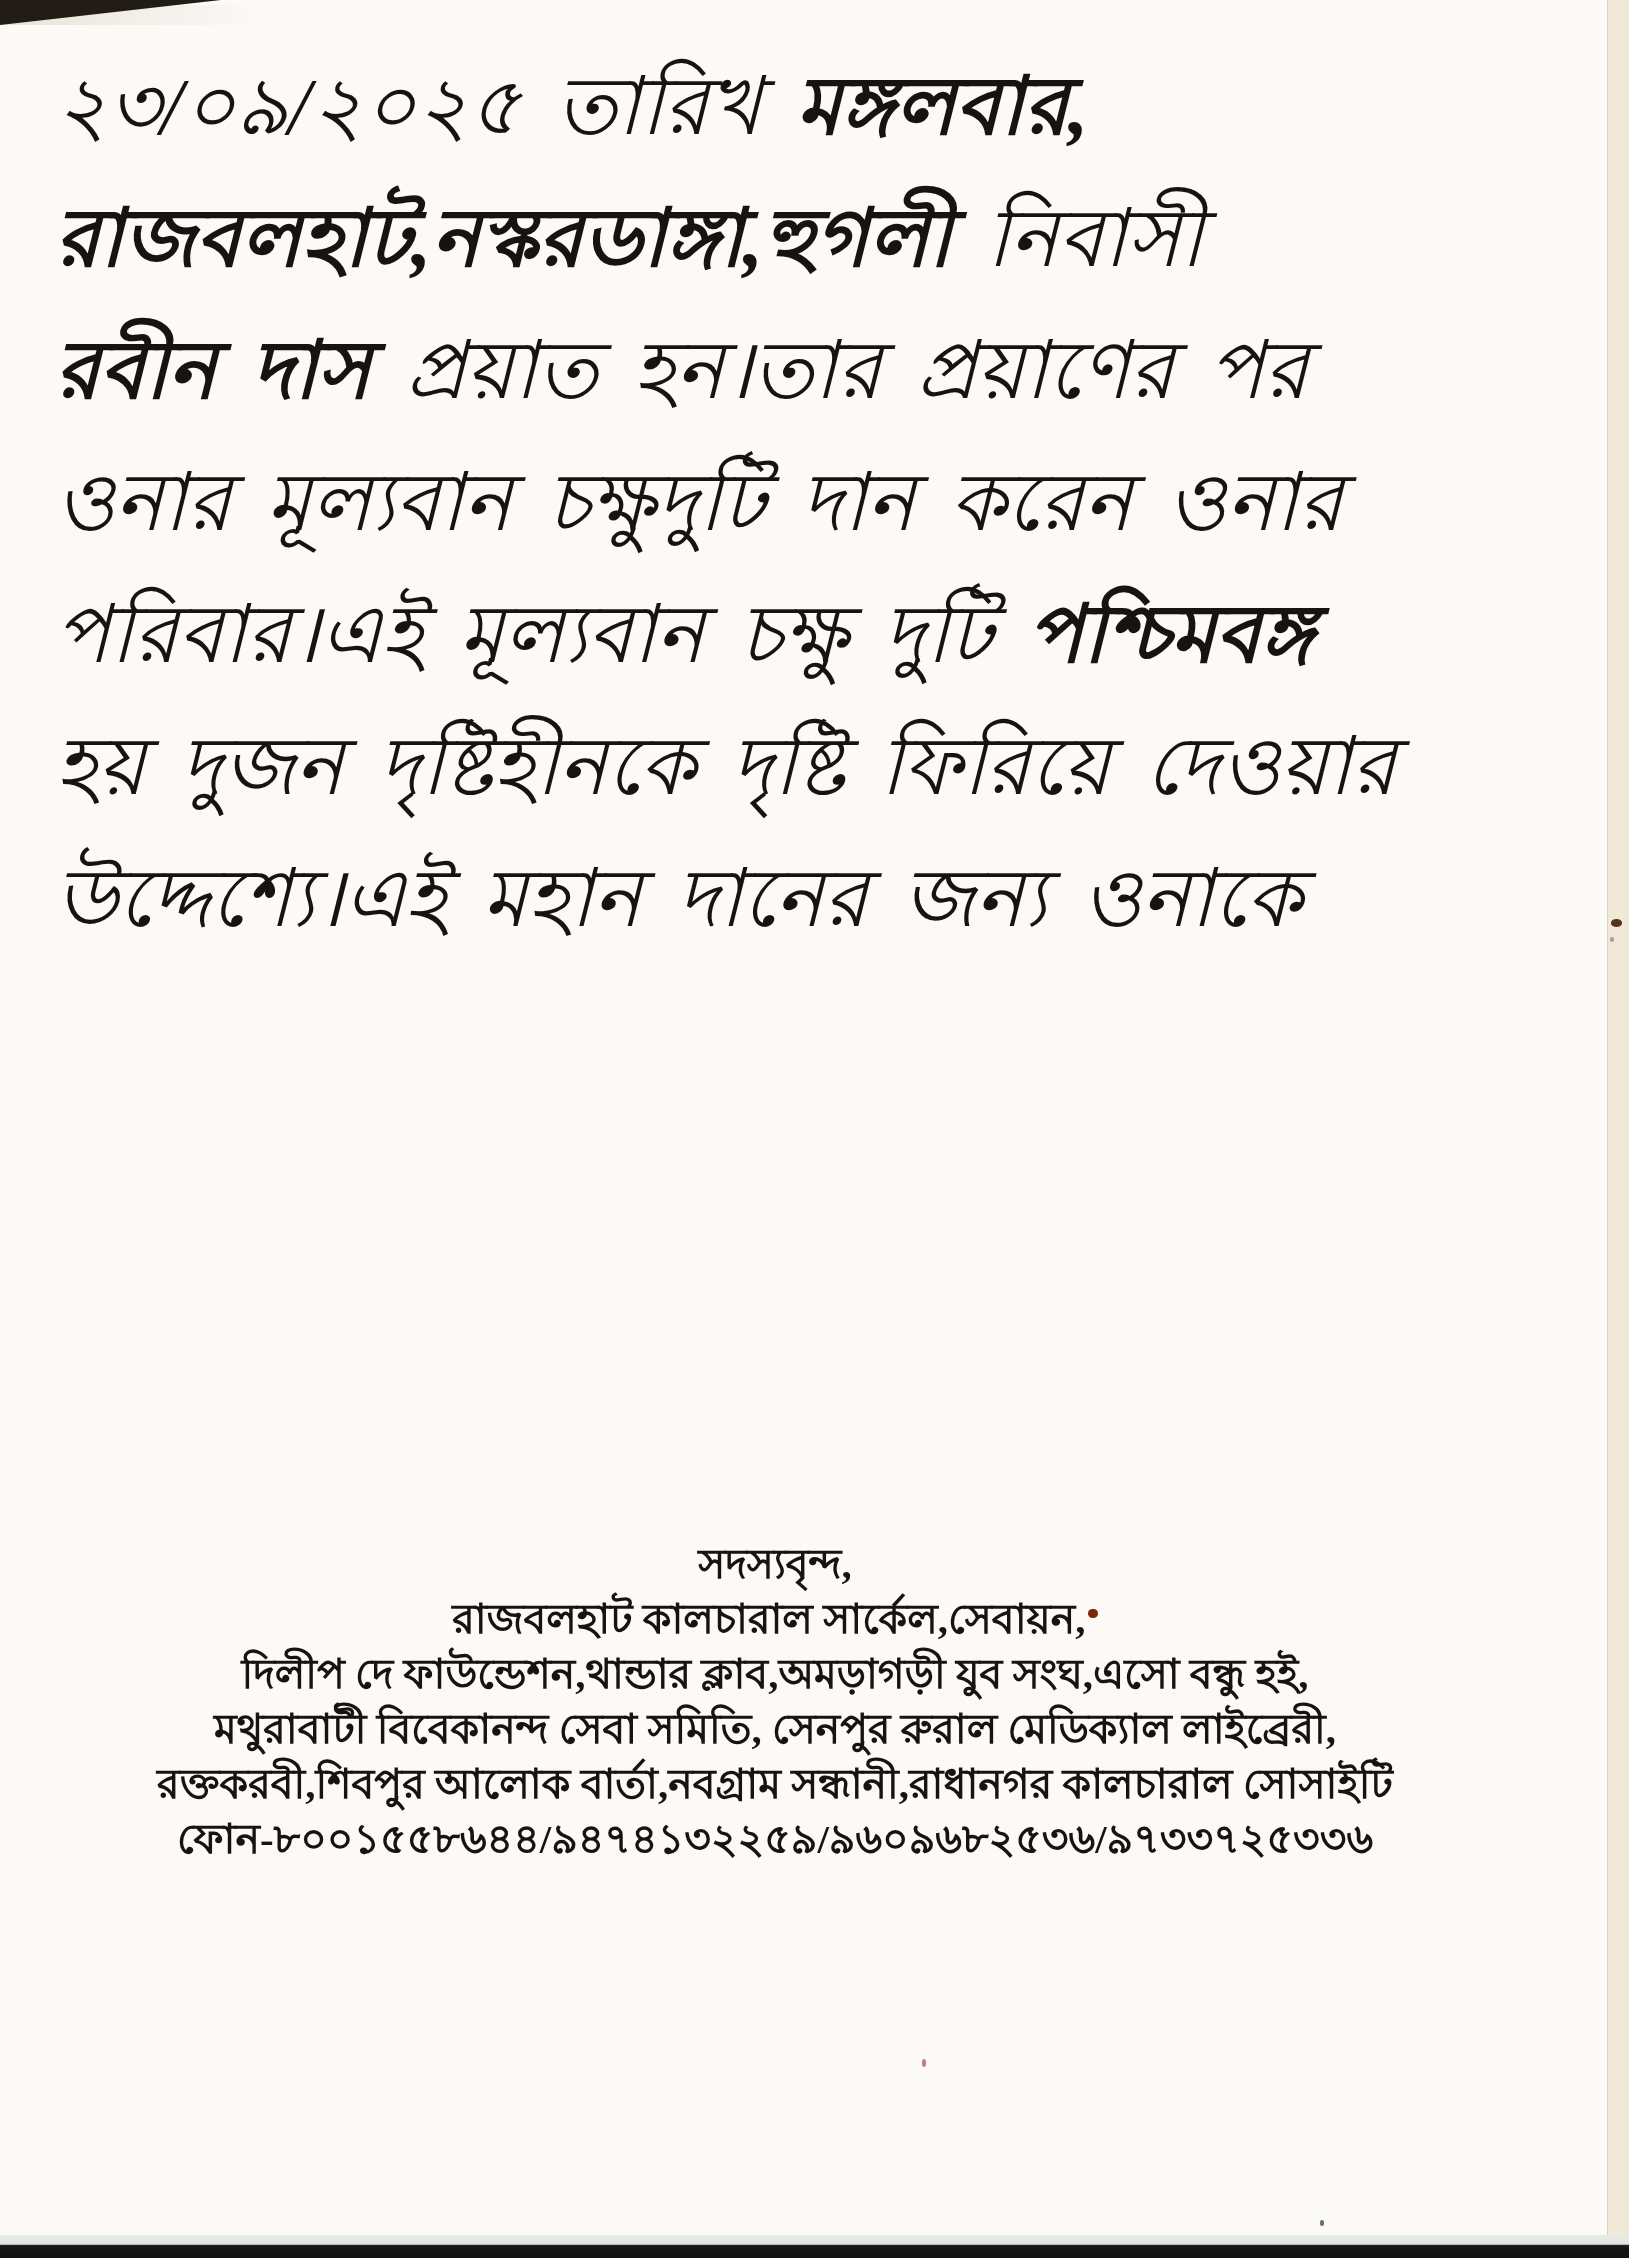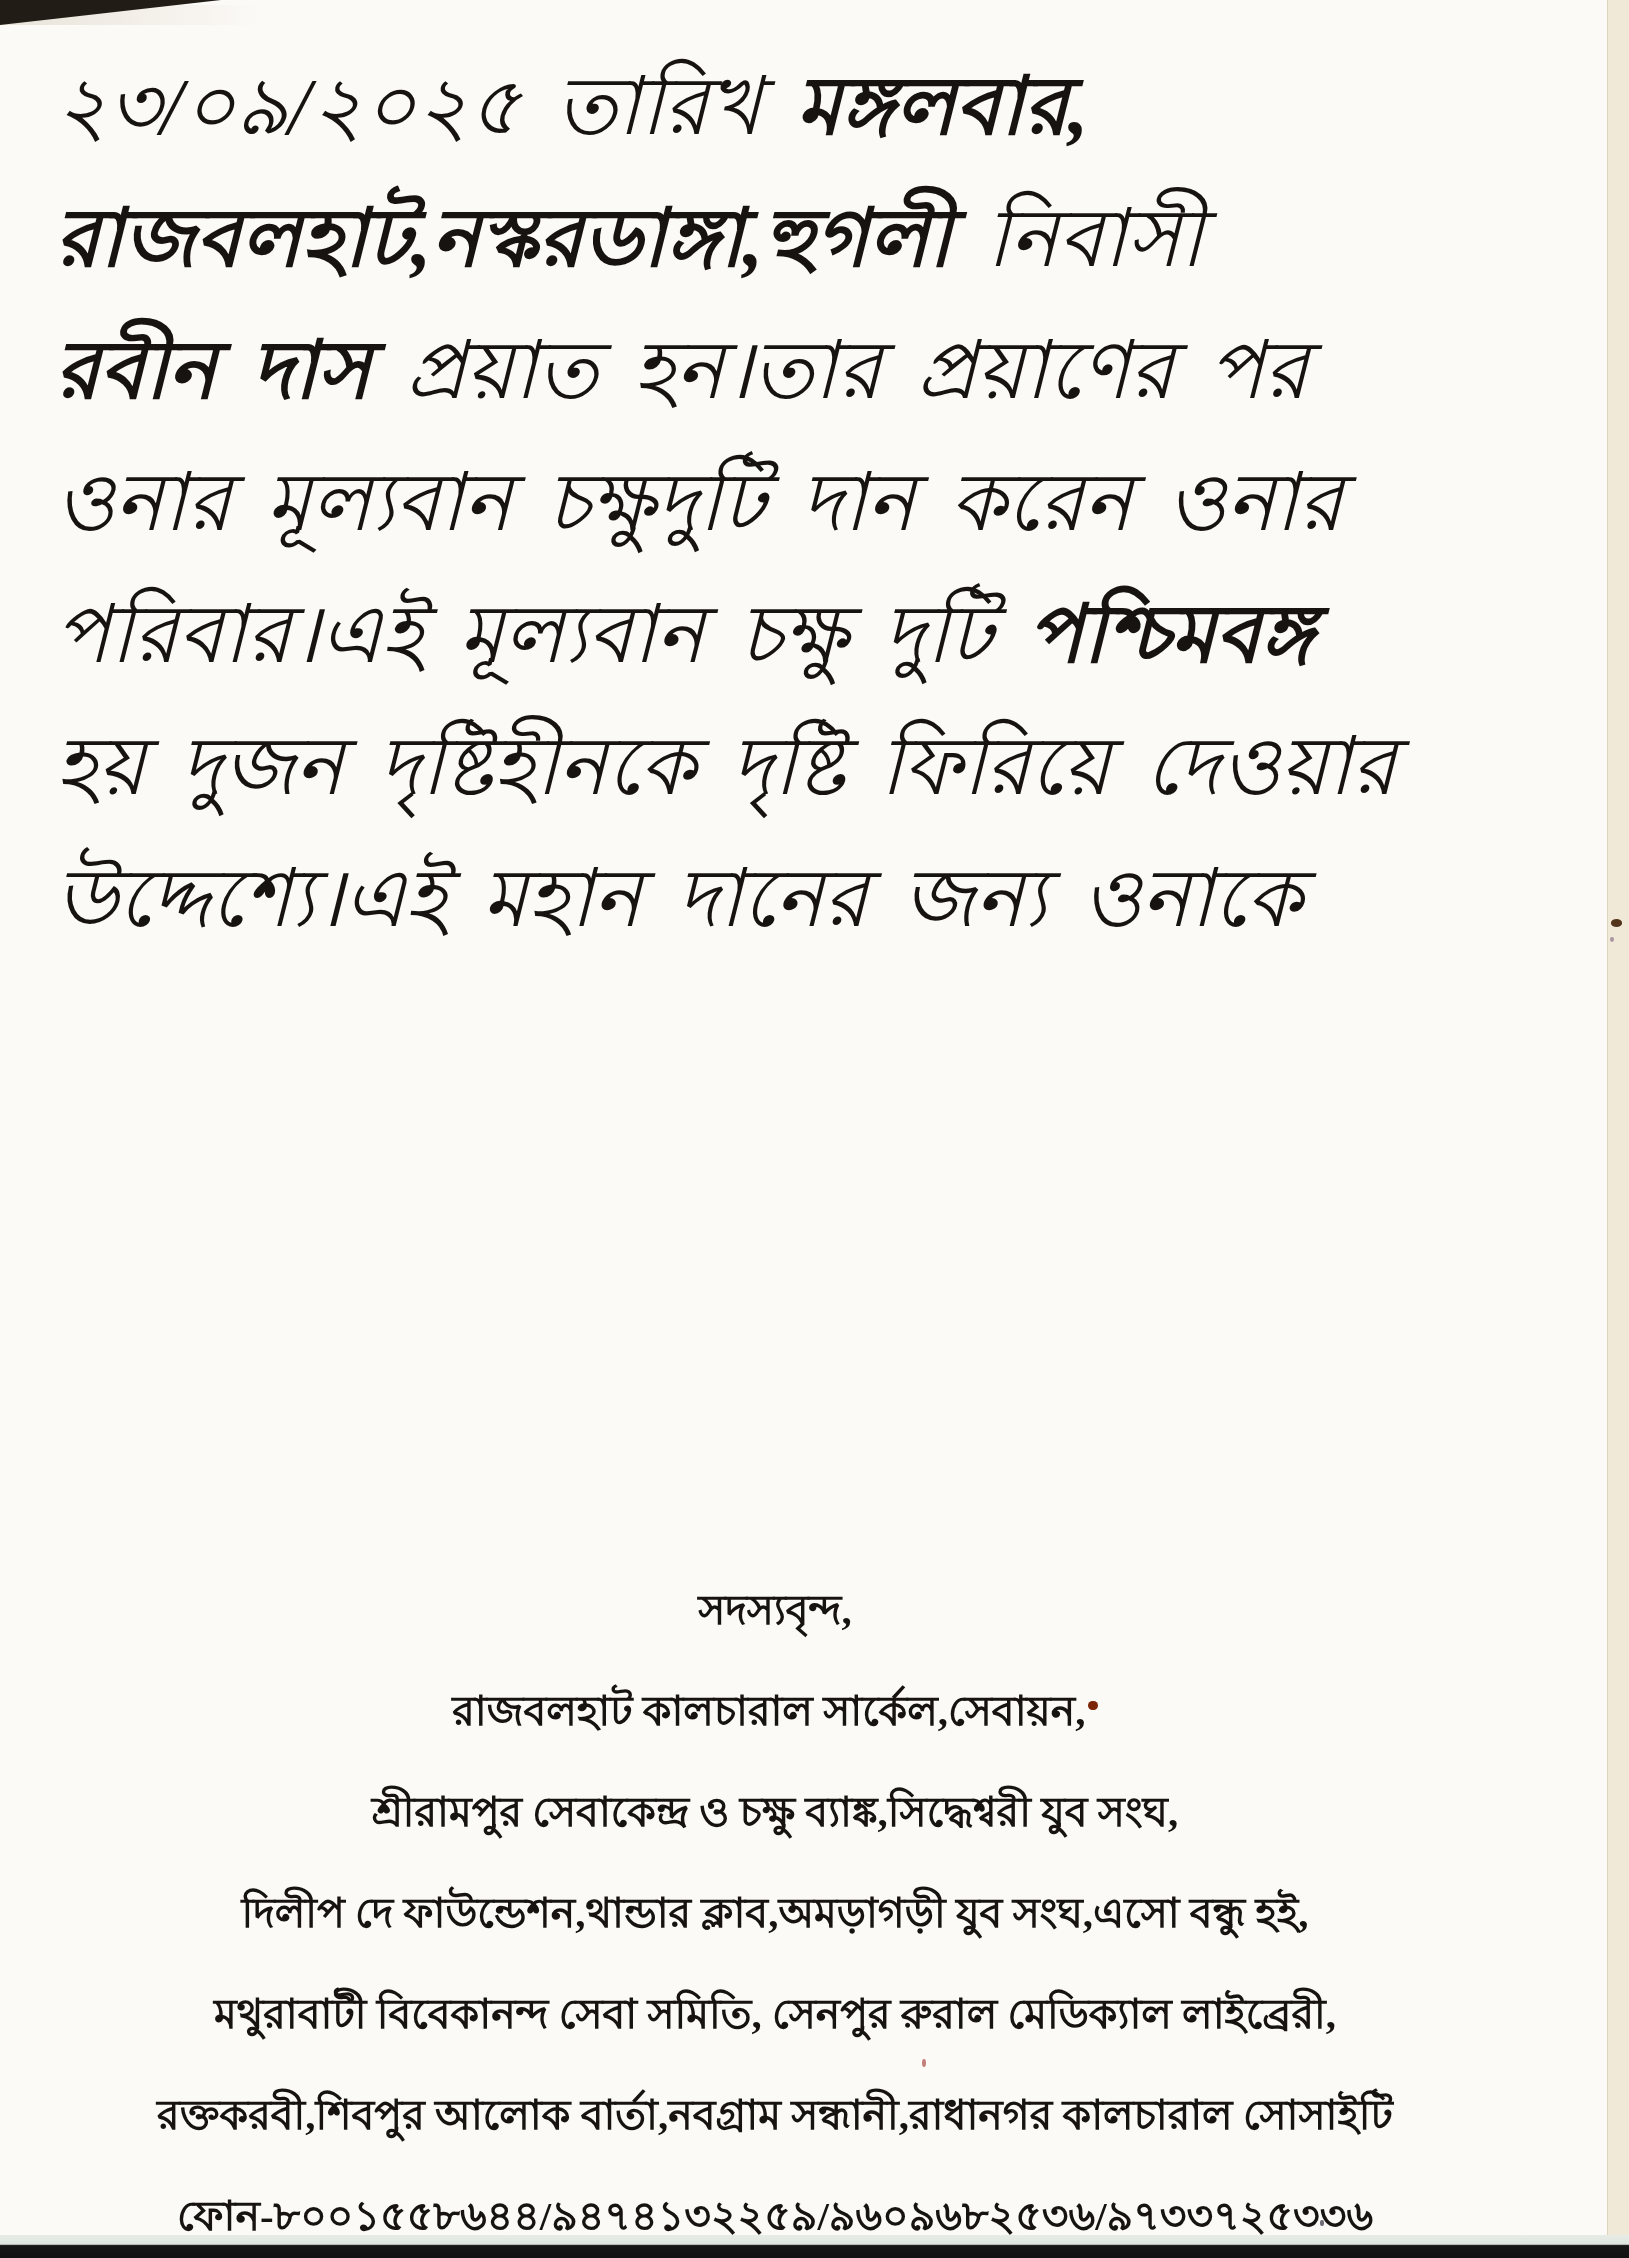--- a/index.html
+++ b/index.html
@@ -49,21 +49,21 @@
   .body-line .b{font-weight:bold;}
 
   
   .footer-text{
     position:absolute;left:62px;right:141px;top:1537px;
     text-align:center;
     font-size:41px;line-height:55px;
     font-weight:600;
     color:var(--ink,#171310);
   }
-  .footer-line{white-space:nowrap;margin-top:46px;}
+  .footer-line{white-space:nowrap;}
   .red-dot{
     display:inline-block;width:9.7px;height:9.7px;border-radius:50%;
     background:var(--reddot,#7c2608);
     vertical-align:super;margin-left:2.6px;
   }
 </style>
 </head>
 <body>
 
 <div class="page" style="--paper: #fcfaf7; --ink: #171310; --strip: #f1e9d7; --artifact: #221c16; --reddot: #7c2608;">
@@ -78,21 +78,20 @@
       <div class="body-line"><span class="b">রবীন দাস </span><span>প্রয়াত হন।তার প্রয়াণের পর</span></div>
       <div class="body-line"><span>ওনার মূল্যবান চক্ষুদুটি দান করেন ওনার</span></div>
       <div class="body-line"><span>পরিবার।এই মূল্যবান চক্ষু দুটি </span><span class="b">পশ্চিমবঙ্গ</span></div>
       <div class="body-line"><span>হয় দুজন দৃষ্টিহীনকে দৃষ্টি ফিরিয়ে দেওয়ার</span></div>
       <div class="body-line"><span>উদ্দেশ্যে।এই মহান দানের জন্য ওনাকে</span></div>
     </div>
 
   <div class="footer-text" id="footer-lines">
       <div class="footer-line"><span>সদস্যবৃন্দ,</span></div>
       <div class="footer-line"><span>রাজবলহাট কালচারাল সার্কেল,সেবায়ন,</span><span class="red-dot"></span></div>
-      <div class="footer-line"><span>শ্রীরামপুর সেবাকেন্দ্র ও চক্ষু ব্যাঙ্ক,সিদ্ধেশ্বরী যুব সংঘ,</span></div>
       <div class="footer-line"><span>দিলীপ দে ফাউন্ডেশন,থান্ডার ক্লাব,অমড়াগড়ী যুব সংঘ,এসো বন্ধু হই,</span></div>
       <div class="footer-line"><span>মথুরাবাটী বিবেকানন্দ সেবা সমিতি, সেনপুর রুরাল মেডিক্যাল লাইব্রেরী,</span></div>
       <div class="footer-line"><span>রক্তকরবী,শিবপুর আলোক বার্তা,নবগ্রাম সন্ধানী,রাধানগর কালচারাল সোসাইটি</span></div>
       <div class="footer-line"><span>ফোন-৮০০১৫৫৮৬৪৪/৯৪৭৪১৩২২৫৯/৯৬০৯৬৮২৫৩৬/৯৭৩৩৭২৫৩৩৬</span></div>
     </div>
 
   <span class="speck speck-brown"></span>
   <span class="speck speck-purple"></span>
   <span class="speck speck-red"></span>
   <span class="speck speck-dark"></span>

